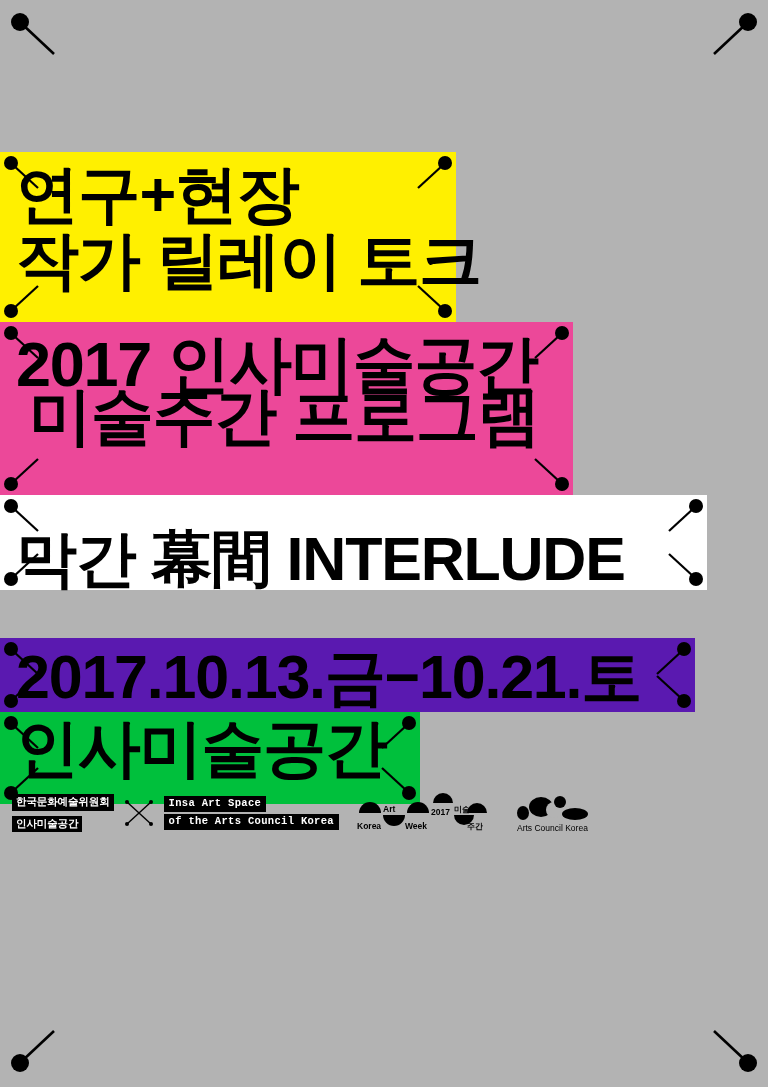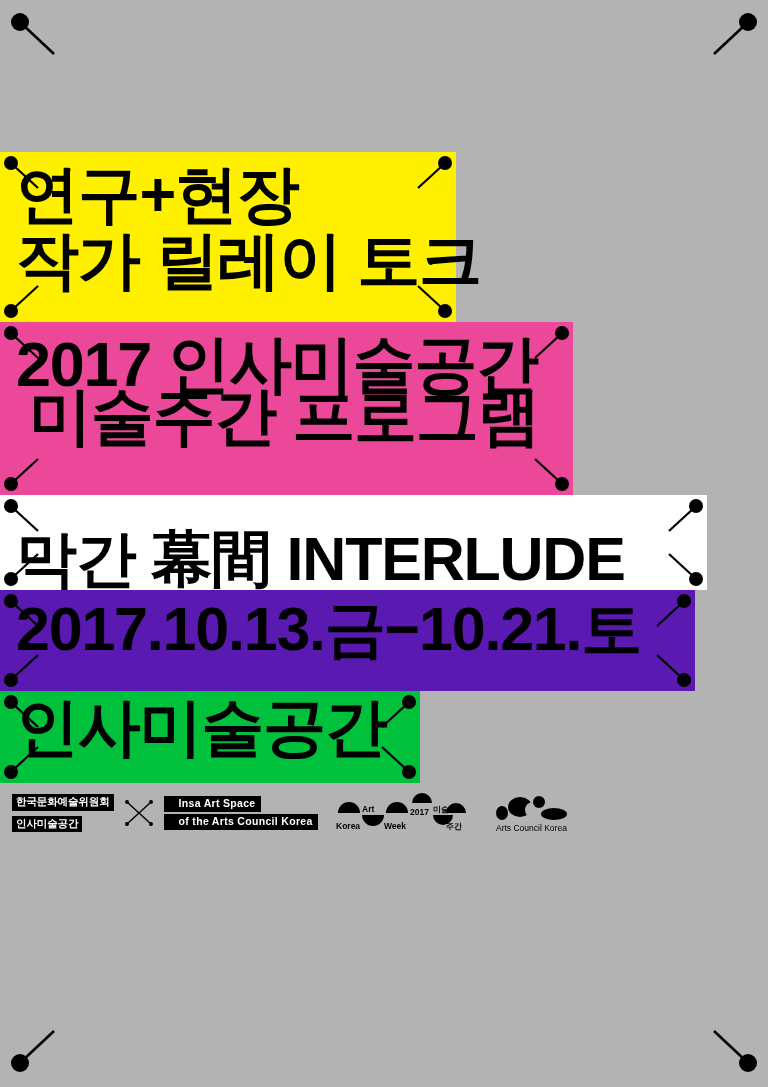--- a/index.html
+++ b/index.html
@@ -59,21 +59,21 @@
     font-weight: 700;
     letter-spacing: -0.02em;
     white-space: nowrap;
     line-height: 0.96;
   }
 
   
   .band-yellow { background: #fff000; width: 456px; height: 170px; }
   .band-red    { background: #ec4899; width: 573px; height: 173px; }
   .band-white  { background: #ffffff; width: 707px; height: 95px; }
-  .band-purple { background: #5a19b0; width: 695px; height: 101px; }
+  .band-purple { background: #5a19b0; width: 695px; height: 74px; margin-top: 48px; }
   .band-green  { background: #00c03c; width: 420px; height: 92px; }
 
   .txt-yellow-1 { top: 12px;  font-size: 63px; }
   .txt-yellow-2 { top: 78px;  font-size: 63px; }
   .txt-red-1    { top: 12px;  font-size: 63px; }
   .txt-red-2    { top: 64px;  font-size: 63px; margin-left: 13px; }
   .txt-white    { top: 8px;   font-size: 61px; margin-top: 27px; }
   .txt-purple   { top: 10px;  font-size: 61px; }
   .txt-green    { top: 6px;   font-size: 63px; }
 
@@ -130,23 +130,24 @@
     flex-direction: column;
     align-items: flex-start;
     gap: 2px;
   }
   .logo-ias-en .blk {
     background: #000;
     color: #fff;
     font-size: 10.5px;
     font-weight: 700;
     line-height: 1.25;
-    padding: 1px 5px 2px 15px;
+    padding: 1px 5px 2px 5px;
     letter-spacing: 0.03em;
     white-space: nowrap;
+    font-family: Liberation Mono, monospace;
   }
 
   .logo-artweek {
     margin-left: 16px;
     width: 134px;
     height: 44px;
   }
   .logo-artweek svg { display: block; width: 100%; height: 100%; }
 
   .logo-arko {

